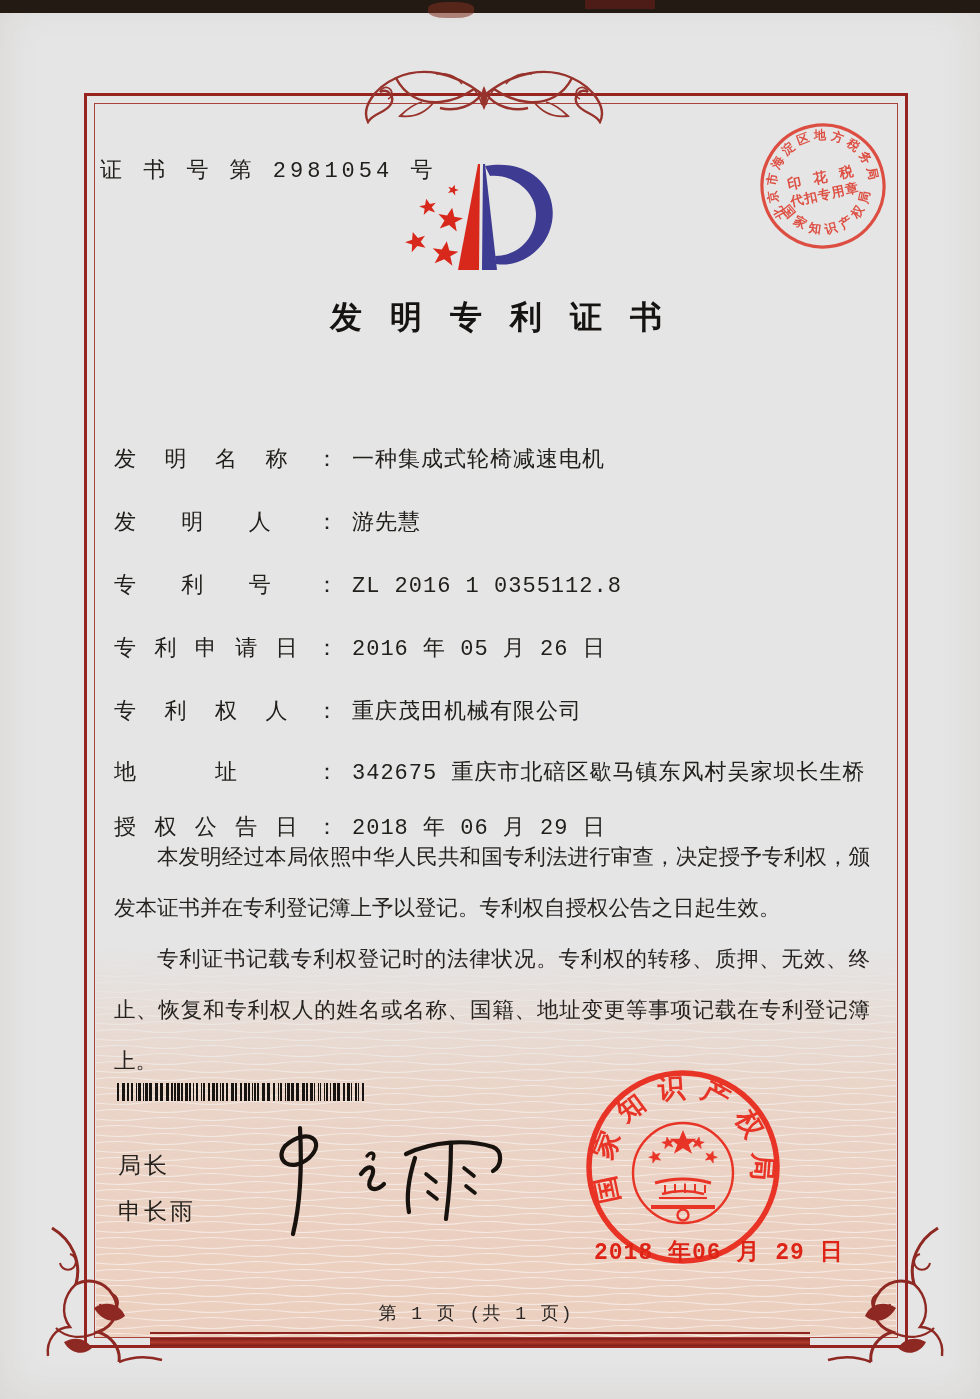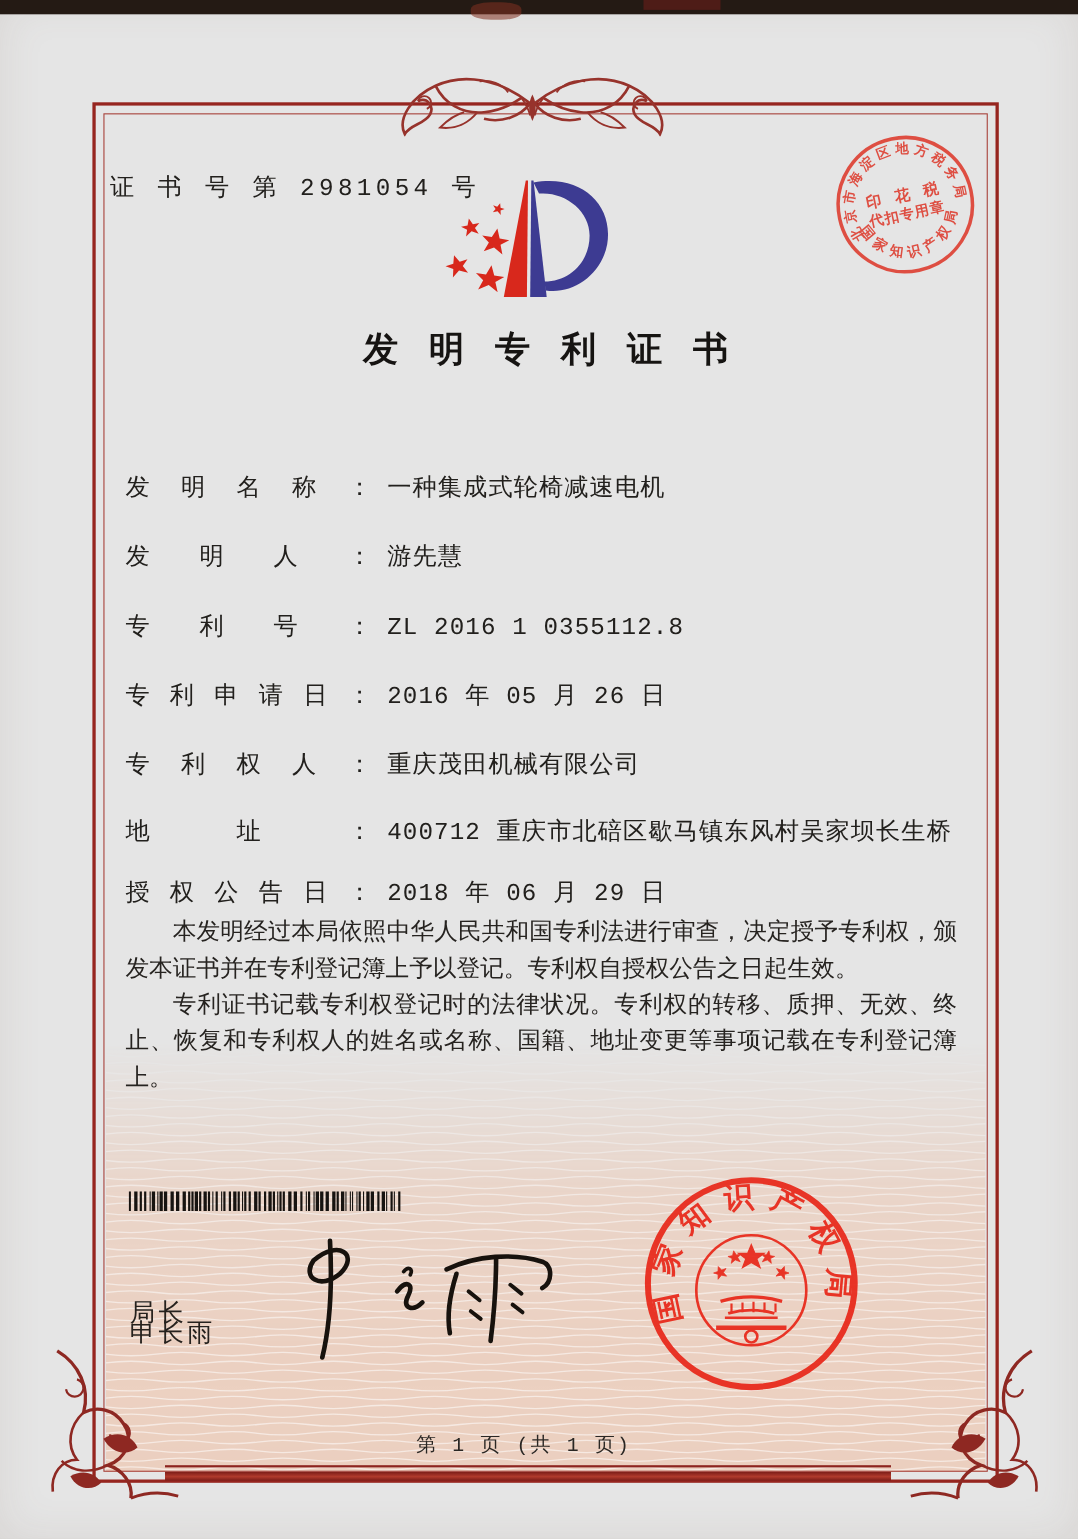--- a/index.html
+++ b/index.html
@@ -19,31 +19,31 @@
   .rule-thick{position:absolute;left:150px;top:1338px;width:660px;height:8px;background:linear-gradient(#7c1d18,#b03a2c 55%,#7c1d18);z-index:3;}
 
   .pink-zone{position:absolute;left:96px;top:948px;z-index:1;}
 
   .cert-no{position:absolute;left:100px;top:155px;font-size:22px;letter-spacing:4px;color:#22201d;z-index:3;}
   .title{position:absolute;left:96px;top:296px;width:800px;text-align:center;font-size:32px;font-weight:700;
          letter-spacing:28px;text-indent:28px;color:#161412;z-index:3;}
 
   .fields{position:absolute;left:114px;top:0;width:780px;z-index:3;font-size:22px;color:#22201d;}
   .frow{position:absolute;left:0;white-space:nowrap;}
-  .flabel{display:inline-block;width:224px;text-align:justify;text-align-last:justify;}
+  .flabel{display:inline-block;width:224px;text-align:justify;text-align-last:justify;margin-top:16px;}
   .fvalue{margin-left:14px;letter-spacing:1px;}
   .grant{position:absolute;left:368px;}
   .grant .glabel{letter-spacing:2px;}
   .grant .gvalue{margin-left:8px;letter-spacing:1px;}
 
   .paras{position:absolute;left:114px;top:833px;width:756px;z-index:3;
-         font-size:21.5px;line-height:33px;text-align:justify;color:#262320;}
+         font-size:21.5px;line-height:51px;text-align:justify;color:#262320;}
   .paras p{margin:0;text-indent:2em;}
 
-  .issuer-title{position:absolute;left:118px;top:1150px;font-size:23px;letter-spacing:3px;color:#26221e;z-index:3;margin-top:28px;}
+  .issuer-title{position:absolute;left:118px;top:1150px;font-size:23px;letter-spacing:3px;color:#26221e;z-index:3;}
   .issuer-name{position:absolute;left:118px;top:1196px;font-size:23px;letter-spacing:3px;color:#26221e;z-index:3;}
 
   .seal-date{position:absolute;left:594px;top:1236px;font-size:23px;color:#dd2417;letter-spacing:1px;z-index:5;font-weight:700;}
   .footer{position:absolute;left:96px;top:1301px;width:760px;text-align:center;font-size:18px;color:#2a2724;z-index:3;letter-spacing:2px;}
 
   svg{display:block;}
   .abs{position:absolute;}
 </style>
 </head>
 <body>
@@ -205,21 +205,21 @@
     <div class="frow" style="top:554px">
       <span class="flabel">专利号：</span><span class="fvalue">ZL 2016 1 0355112.8</span>
     </div>
     <div class="frow" style="top:617px">
       <span class="flabel">专利申请日：</span><span class="fvalue">2016 年 05 月 26 日</span>
     </div>
     <div class="frow" style="top:680px">
       <span class="flabel">专利权人：</span><span class="fvalue">重庆茂田机械有限公司</span>
     </div>
     <div class="frow" style="top:741px">
-      <span class="flabel">地址：</span><span class="fvalue">400712  重庆市北碚区歇马镇东风村吴家坝长生桥</span>
+      <span class="flabel">地址：</span><span class="fvalue">342675  重庆市北碚区歇马镇东风村吴家坝长生桥</span>
     </div>
     <div class="frow" style="top:796px">
       <span class="flabel">授权公告日：</span><span class="fvalue">2018 年 06 月 29 日</span>
     </div>
   </div>
 
   <div class="paras">
     <p>本发明经过本局依照中华人民共和国专利法进行审查，决定授予专利权，颁发本证书并在专利登记簿上予以登记。专利权自授权公告之日起生效。</p>
     <p>专利证书记载专利权登记时的法律状况。专利权的转移、质押、无效、终止、恢复和专利权人的姓名或名称、国籍、地址变更等事项记载在专利登记簿上。</p>
   </div>
@@ -328,16 +328,17 @@
         <use href="#star" transform="translate(128,90) scale(0.6) rotate(20)"></use>
         <path d="M72,116 Q100,108 128,116" fill="none" stroke-width="3"></path>
         <path d="M79,127 Q100,121 121,127" fill="none" stroke-width="2.6"></path>
         <path d="M82,118 v8 M92,117 v9 M102,116.5 v9.5 M112,117 v9 M122,118 v8" fill="none" stroke-width="2"></path>
         <path d="M68,140 H132" fill="none" stroke-width="4"></path>
         <path d="M76,131 h48" fill="none" stroke-width="2.2"></path>
         <circle cx="100" cy="148" r="5.5" fill="none" stroke-width="2.4"></circle>
       </g>
     </g>
   </svg>
+  <div class="seal-date">2018 年06 月 29 日</div>
 
   <div class="footer">第 1 页 (共 1 页)</div>
 
 </div>
 
 </body></html>

